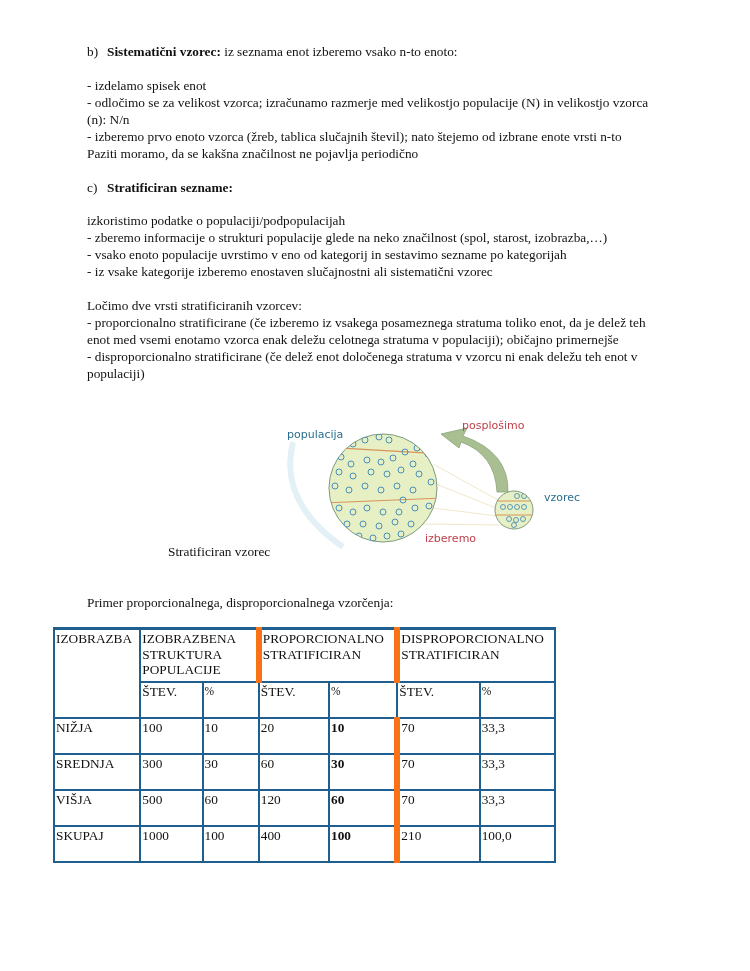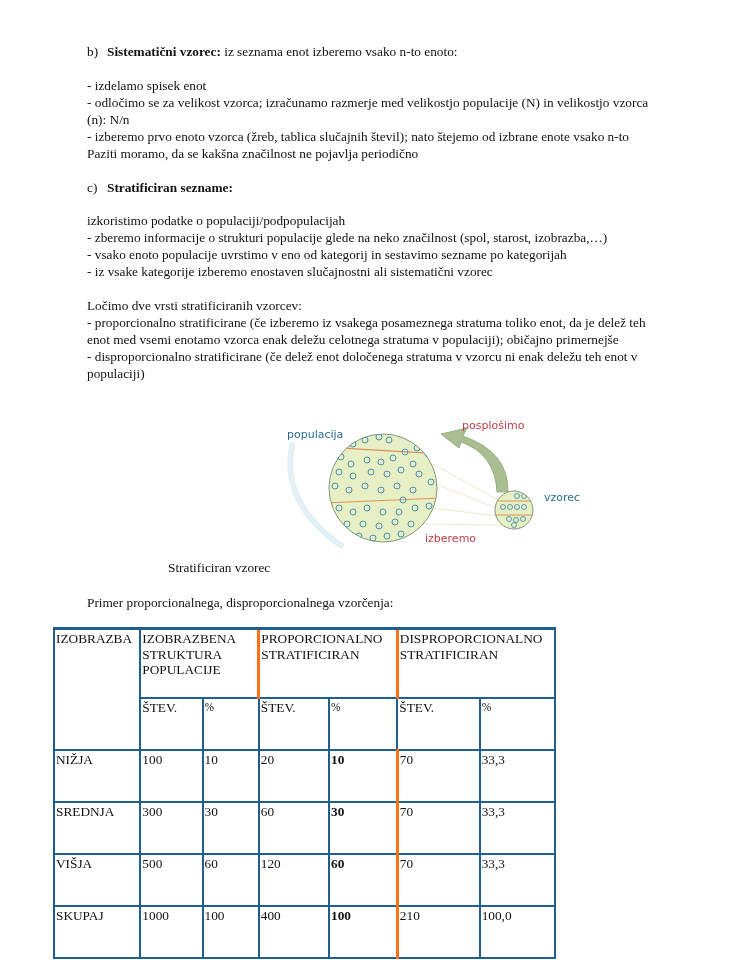--- a/index.html
+++ b/index.html
@@ -4,43 +4,43 @@
 <style>
   html, body { margin: 0; padding: 0; background: #ffffff; }
   body { width: 750px; height: 971px; position: relative; overflow: hidden;
          font-family: "Liberation Serif", "DejaVu Serif", serif; font-size: 13.3px; color: #111; }
   .page { position: absolute; left: 55px; top: 0; width: 640px; }
   .line { position: absolute; left: 0; white-space: nowrap; line-height: 16px; padding-left: 32px; }
   .b { font-weight: bold; }
   .marker { display: inline-block; width: 20px; }
 
   .figure { position: absolute; left: 283px; top: 412px; width: 305px; height: 140px; }
-  .caption { position: absolute; left: 168px; top: 560px; font-size: 13.3px; }
+  .caption { position: absolute; left: 168px; top: 544px; font-size: 13.3px; }
 
   table.strat { position: absolute; left: 53px; top: 627px; border-collapse: collapse;
                 table-layout: fixed; width: 503px; font-size: 13.3px; }
-  table.strat td { border: 2px solid #1f5f8f; vertical-align: top; padding: 1px 1px 16px 1px;
+  table.strat td { border: 2px solid #1f5f8f; vertical-align: top; padding: 1px 1px 0 1px;
                    line-height: 15.5px; height: 33px; }
   table.strat tr.hdr1 td { height: 50px; border-top: 3px solid #1f5f8f; }
-  table.strat td.thin-l { border-left: 3px solid #f97316; }
+  table.strat td.thin-l { border-left: 6px solid #f97316; }
   table.strat td.bold { font-weight: bold; }
   table.strat td.pct { font-size: 11.5px; }
 </style>
 </head>
 <body>
 
 <div class="page">
 
   <div class="line" style="top:44px">
     <span class="marker">b)</span><span class="b">Sistematični vzorec:</span><span> iz seznama enot izberemo vsako n-to enoto:</span>
   </div>
   <div class="line" style="top:78px">- izdelamo spisek enot</div>
   <div class="line" style="top:95px">- odločimo se za velikost vzorca; izračunamo razmerje med velikostjo populacije (N) in velikostjo vzorca</div>
   <div class="line" style="top:112px">(n): N/n</div>
-  <div class="line" style="top:129px">- izberemo prvo enoto vzorca (žreb, tablica slučajnih števil); nato štejemo od izbrane enote vsako n-to</div>
+  <div class="line" style="top:129px">- izberemo prvo enoto vzorca (žreb, tablica slučajnih števil); nato štejemo od izbrane enote vrsti n-to</div>
   <div class="line" style="top:146px">Paziti moramo, da se kakšna značilnost ne pojavlja periodično</div>
 
   <div class="line" style="top:180px">
     <span class="marker">c)</span><span class="b">Stratificiran sezname:</span>
   </div>
   <div class="line" style="top:213px">izkoristimo podatke o populaciji/podpopulacijah</div>
   <div class="line" style="top:230px">- zberemo informacije o strukturi populacije glede na neko značilnost (spol, starost, izobrazba,…)</div>
   <div class="line" style="top:247px">- vsako enoto populacije uvrstimo v eno od kategorij in sestavimo sezname po kategorijah</div>
   <div class="line" style="top:264px">- iz vsake kategorije izberemo enostaven slučajnostni ali sistematični vzorec</div>
 

